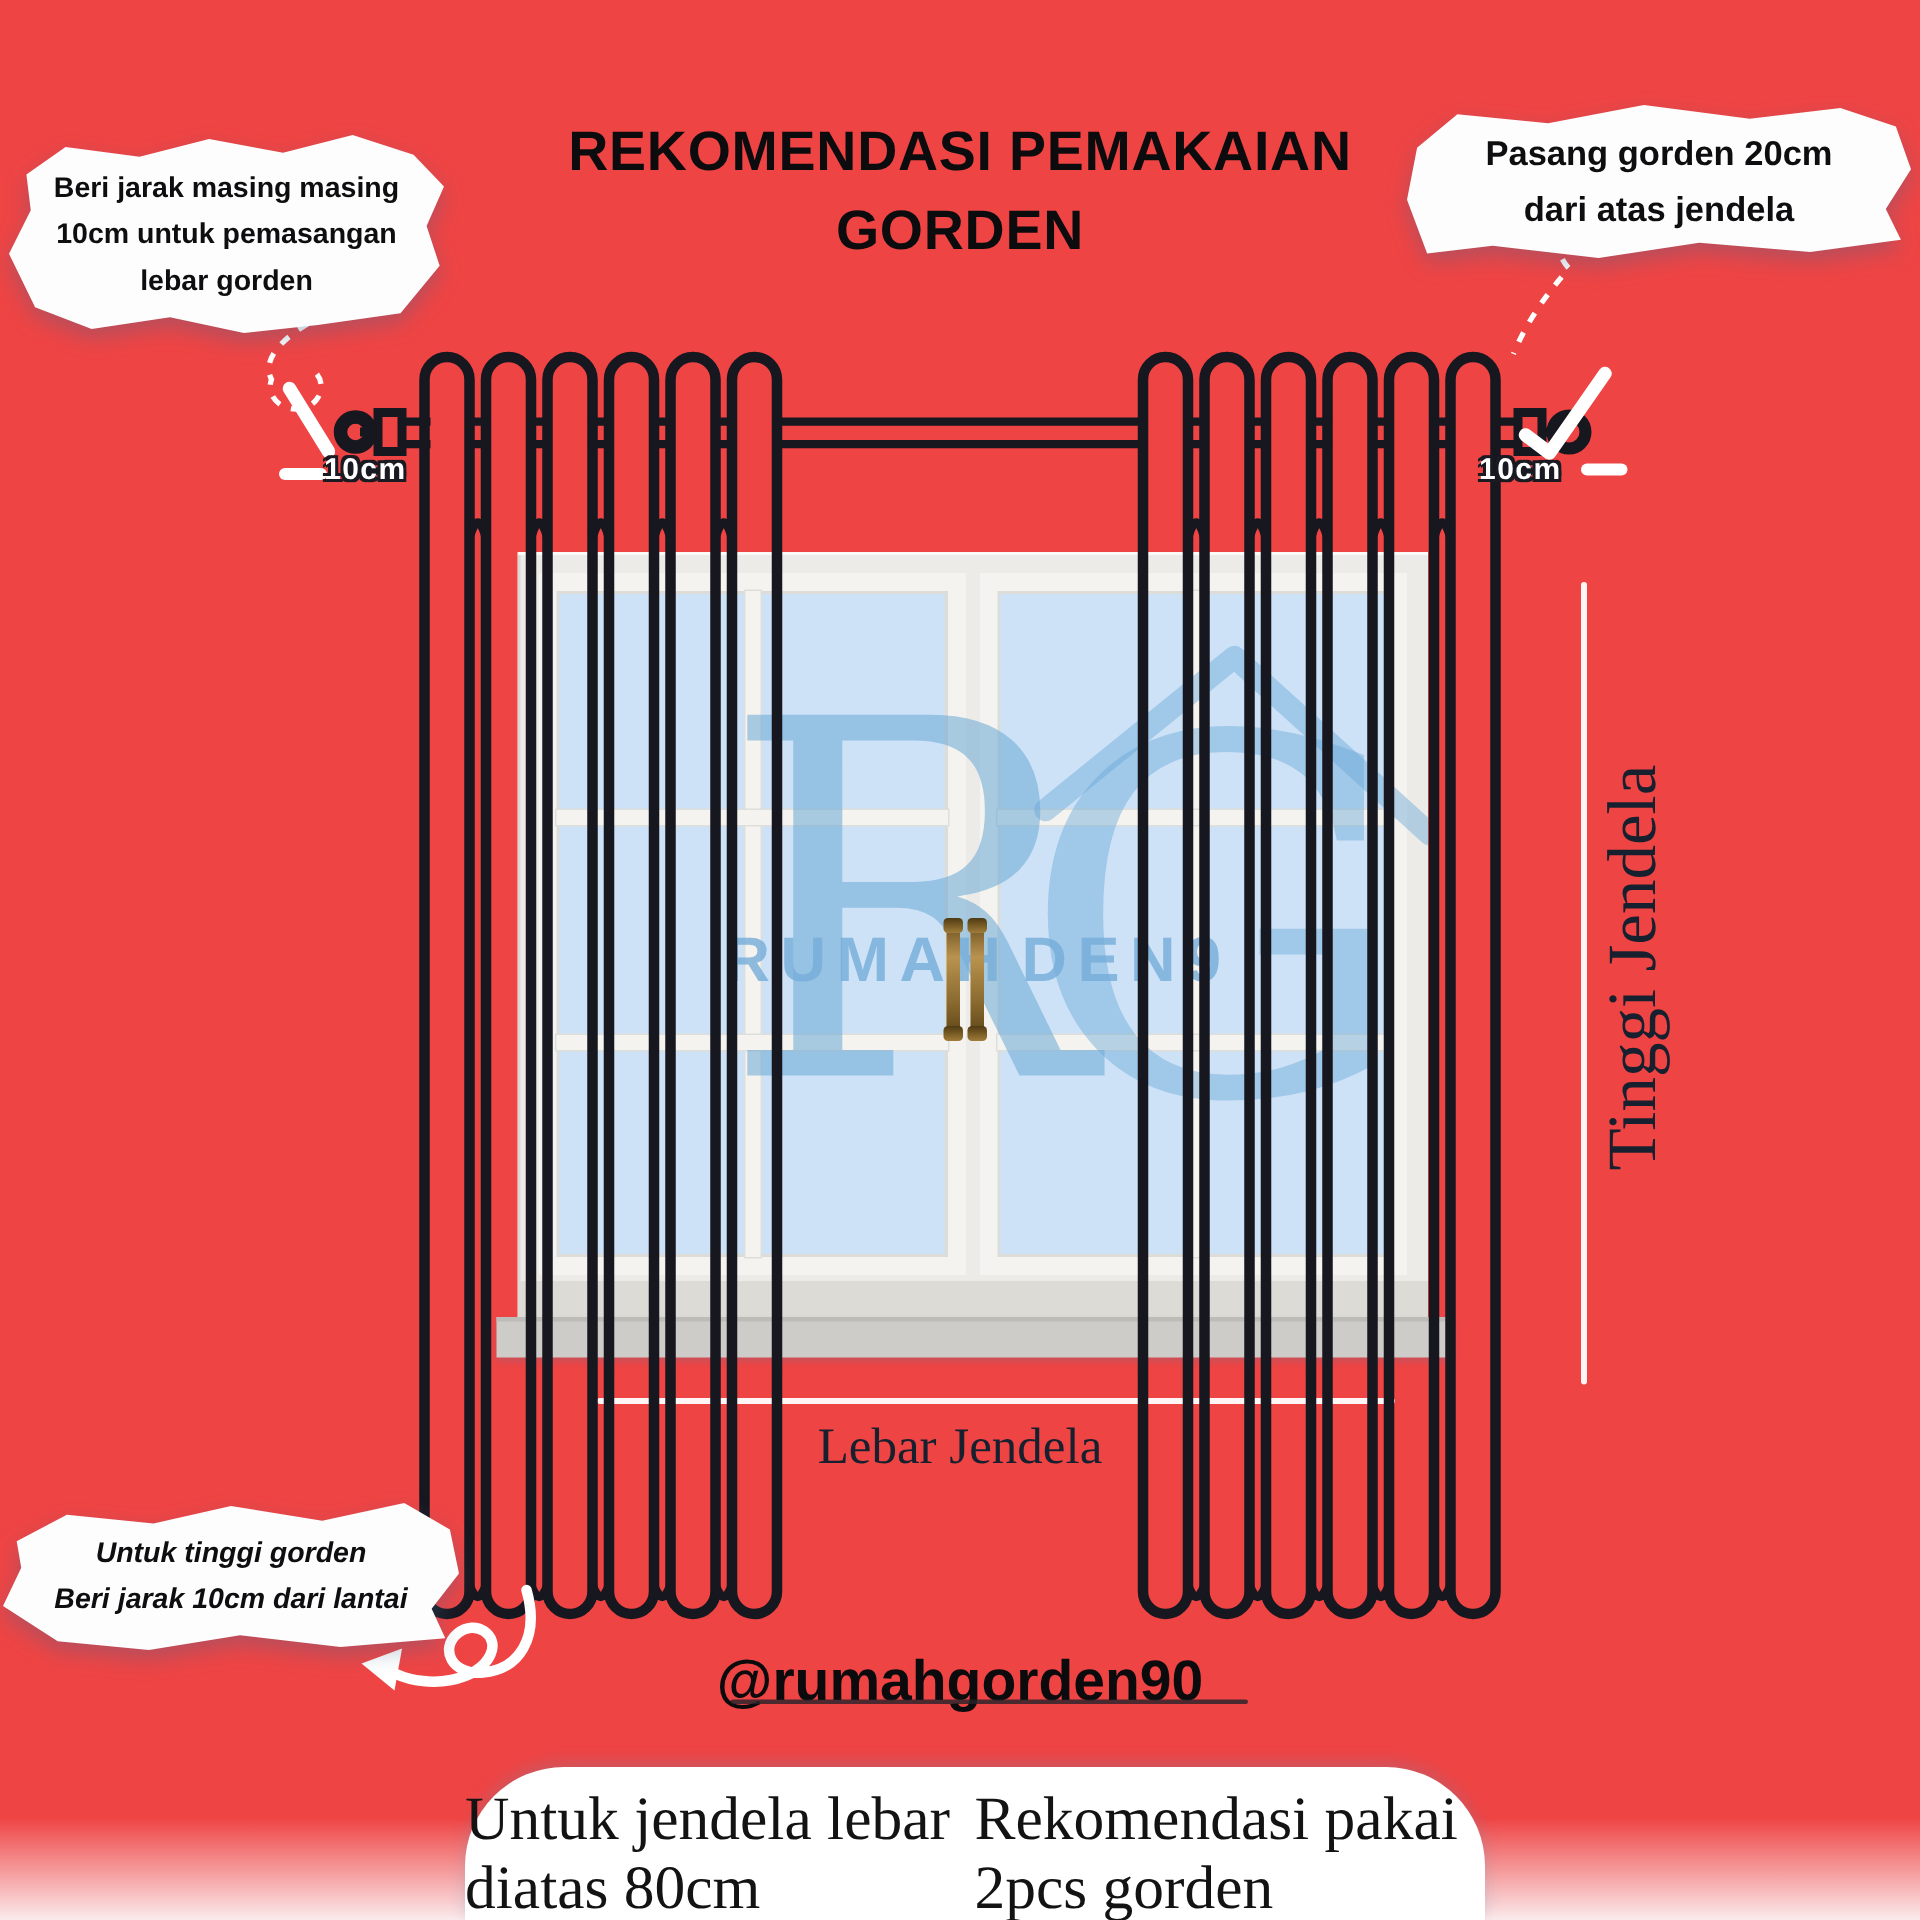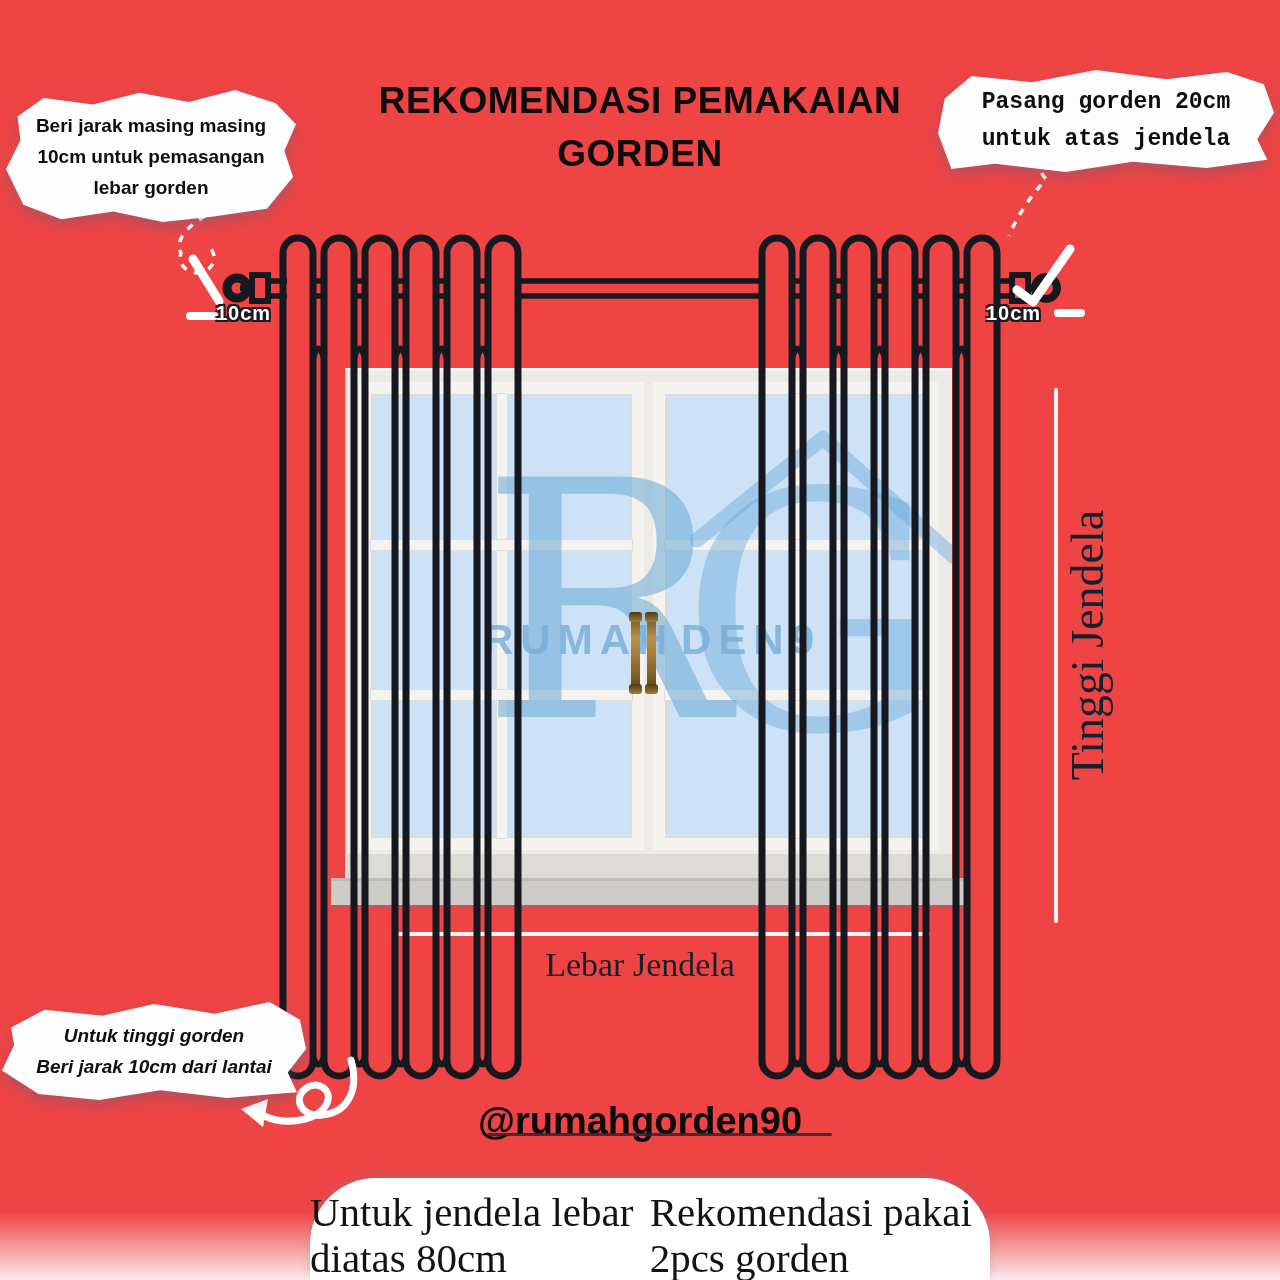--- a/index.html
+++ b/index.html
@@ -12,21 +12,21 @@
 
   
   .note-wrap{position:absolute;z-index:42;filter:drop-shadow(0 6px 7px rgba(70,100,140,.35));}
   .note{width:100%;height:100%;background:#fdfdfd;display:flex;align-items:center;justify-content:center;
         text-align:center;font-weight:800;color:#0e0e10;}
   .note-tl{left:6px;top:90px;width:290px;height:132px;}
   .note-tl .note{clip-path:polygon(4% 20%,13% 6%,30% 11%,46% 2%,63% 9%,79% 0%,93% 10%,100% 26%,96% 46%,99% 66%,90% 90%,71% 96%,54% 100%,37% 92%,19% 98%,6% 87%,0% 60%,5% 38%);
         font-size:19px;line-height:31px;}
   .note-tr{left:938px;top:70px;width:336px;height:102px;}
   .note-tr .note{clip-path:polygon(2% 28%,10% 6%,28% 12%,47% 0%,68% 9%,86% 2%,97% 14%,100% 42%,95% 68%,98% 88%,80% 96%,58% 90%,38% 100%,17% 92%,4% 97%,0% 62%);
-        font-size:23px;line-height:37px;font-family:Liberation Mono, monospace;}
+        font-size:23px;line-height:37px;}
   .note-bl{left:2px;top:1002px;width:304px;height:98px;font-style:italic;}
   .note-bl .note{clip-path:polygon(3% 26%,14% 8%,33% 14%,50% 2%,70% 12%,88% 0%,98% 18%,100% 48%,94% 72%,97% 92%,74% 98%,52% 90%,32% 100%,12% 94%,0% 70%,4% 44%);
         font-size:19px;line-height:31px;}
 
   
   .window-outer{position:absolute;left:345px;top:368px;width:607px;height:512px;z-index:10;
     background:#edebe7;box-shadow:inset 0 2px 0 #fbfaf8, inset 0 -26px 0 #dcdbd6, inset 2px 0 0 #d9d8d3;overflow:hidden;}
   .casement{position:absolute;top:14px;width:285px;height:468px;box-sizing:border-box;
     border:12px solid #f4f3ef;background:#cde2f7;box-shadow:inset 0 0 0 2px #dddcd7;}
   .casement.left{left:14px;} .casement.right{left:308px;}
@@ -203,21 +203,21 @@
         <div>Beri jarak masing masing</div>
         <div>10cm untuk pemasangan</div>
         <div>lebar gorden</div>
       </div>
     </div>
   </div>
   <div class="note-wrap note-tr">
     <div class="note">
       <div>
         <div>Pasang gorden 20cm</div>
-        <div>untuk atas jendela</div>
+        <div>dari atas jendela</div>
       </div>
     </div>
   </div>
   <div class="note-wrap note-bl">
     <div class="note">
       <div>
         <div>Untuk tinggi gorden</div>
         <div>Beri jarak 10cm dari lantai</div>
       </div>
     </div>

